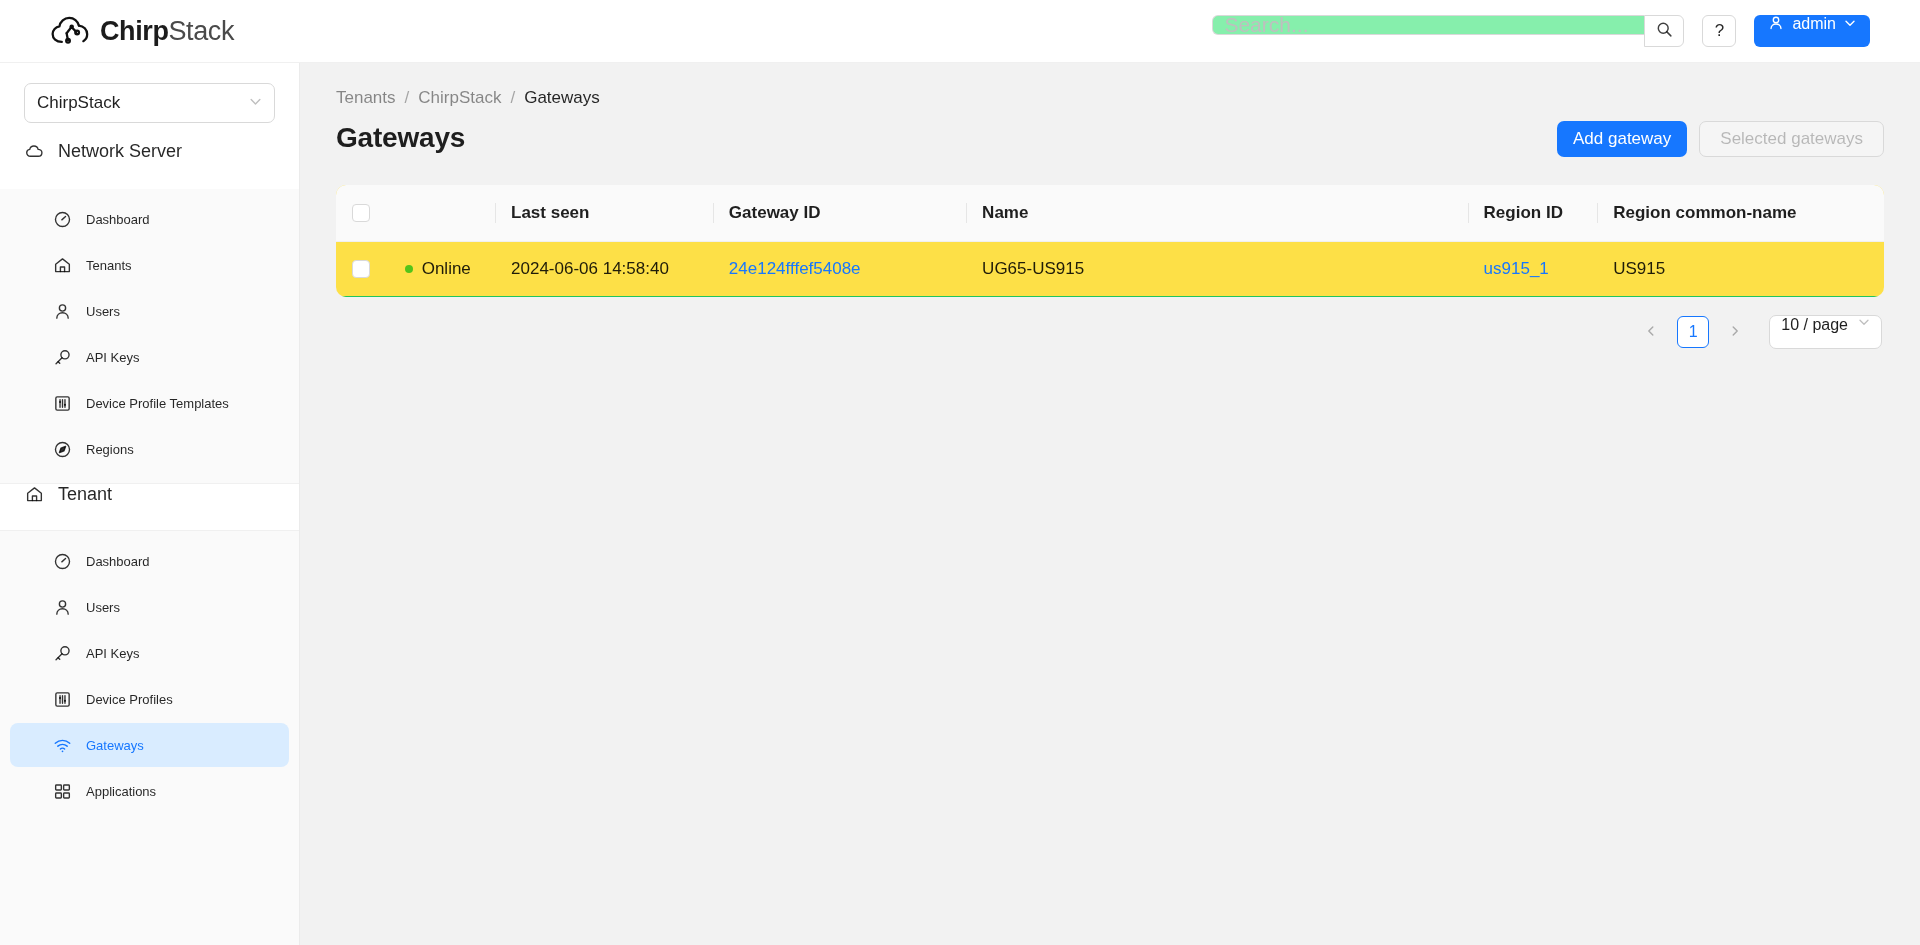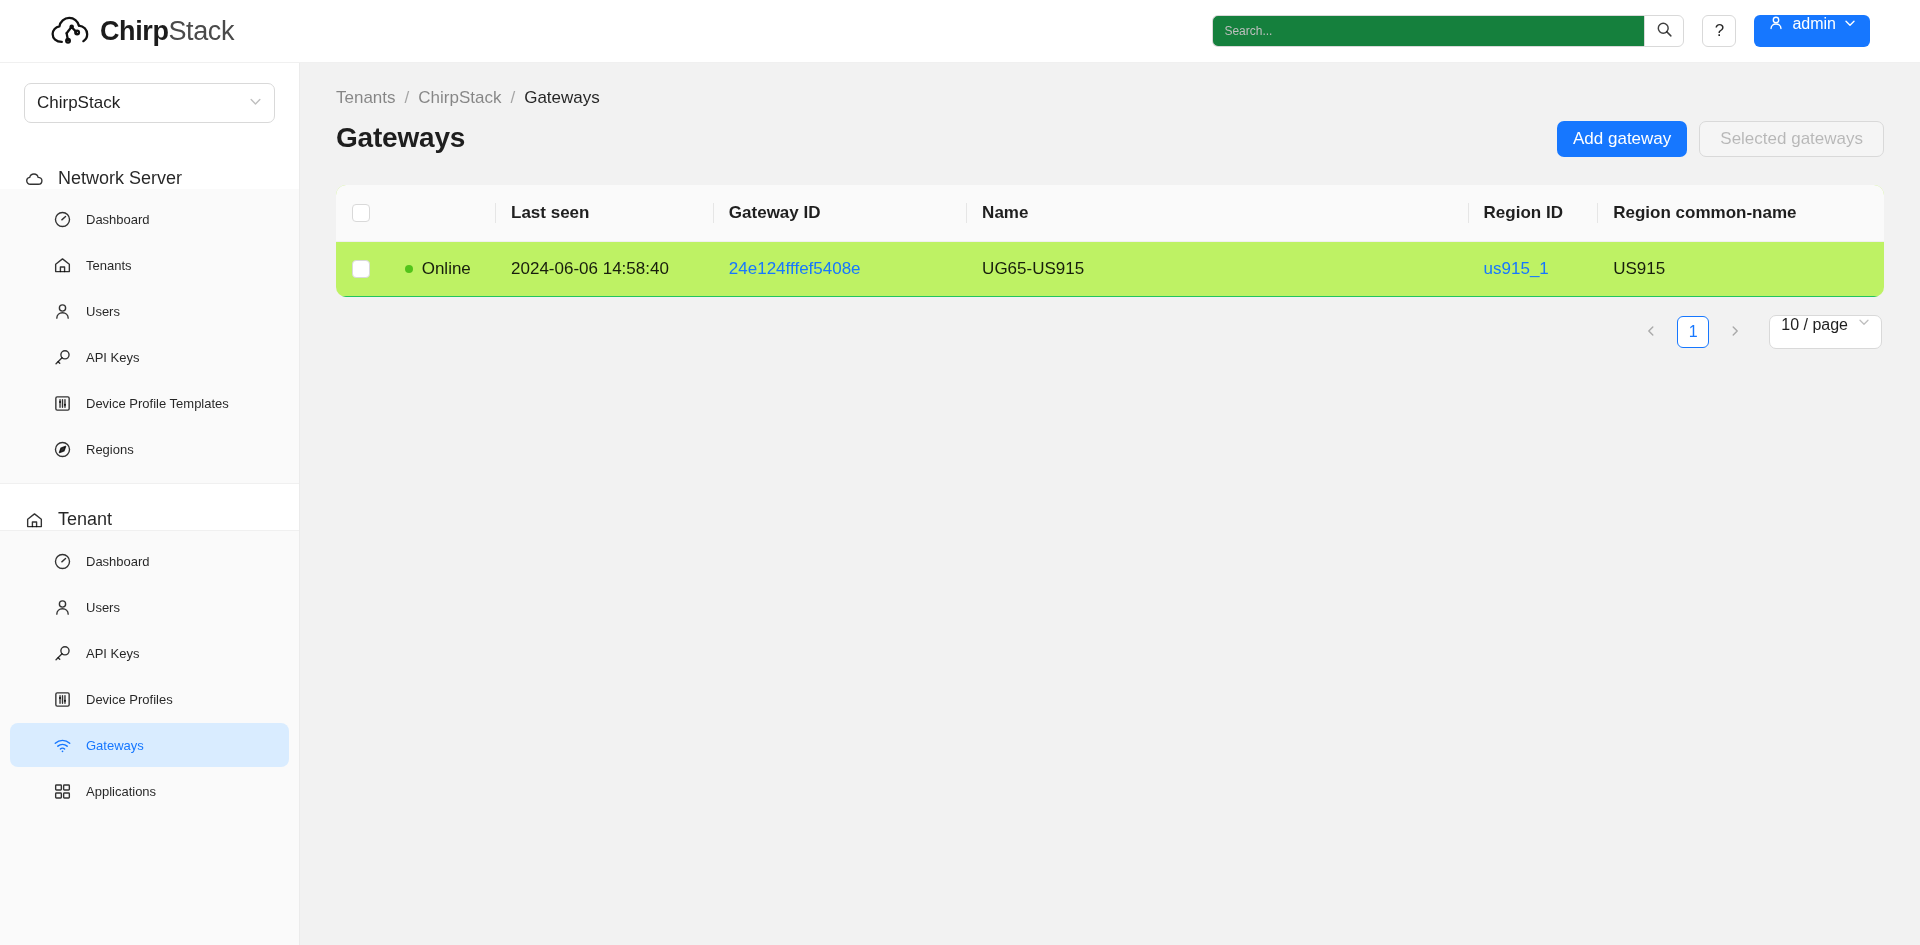--- a/index.html
+++ b/index.html
@@ -41,30 +41,30 @@
   .logo-text .n { font-weight: 400; color: #4a4a4a; }
 
   .topbar-right {
     margin-left: auto;
     display: flex; align-items: center;
     margin-right: 50px;
     gap: 18px;
   }
   .search-group { display: flex; align-items: stretch; height: 32px; }
   .search-input {
-    width: 432px; height: 32px;
+    width: 432px; height: 20px;
     border: 1px solid #d9d9d9;
     border-right: none;
     border-radius: 6px 0 0 6px;
     padding: 0 11px;
-    font-size: 12px;
+    font-size: 21px;
     font-family: "Liberation Sans", sans-serif;
     color: rgba(0,0,0,0.88);
     outline: none;
-    background: #15803d;
+    background: #86efac;
   }
   .search-input::placeholder { color: #bfbfbf; }
   .search-btn {
     width: 40px; height: 32px;
     border: 1px solid #d9d9d9;
     border-radius: 0 6px 6px 0;
     background: #fff;
     display: flex; align-items: center; justify-content: center;
     cursor: pointer; padding: 0;
   }
@@ -110,21 +110,21 @@
     background: #fff;
     display: flex; align-items: center;
     padding: 0 12px;
     font-size: 17px;
     color: rgba(0,0,0,0.88);
     cursor: pointer;
   }
   .tenant-select .caret { margin-left: auto; color: #bfbfbf; }
 
   .nav-group-head {
-    display: flex; align-items: flex-end;
+    display: flex; align-items: flex-start;
     gap: 14px;
     height: 48px;
     padding-left: 24px;
     background: #ffffff;
     font-size: 18px;
     color: rgba(0,0,0,0.85);
     cursor: pointer;
   }
   .nav-group-head.tenant-head { border-top: 1px solid #f0f0f0; border-bottom: 1px solid #f0f0f0; }
   .nav-items { padding: 6px 10px 10px 10px; }
@@ -199,21 +199,21 @@
     font-size: 17px;
     font-family: "Liberation Sans", sans-serif;
     padding: 0 20px;
     cursor: not-allowed;
     white-space: nowrap;
   }
 
   
   .table-card {
     margin-top: 20px;
-    background: #bef264;
+    background: #fde047;
     border-radius: 10px;
     overflow: hidden;
   }
   table.gw { width: 100%; border-collapse: collapse; table-layout: fixed; }
   table.gw thead th {
     background: #fafafa;
     height: 56px;
     font-size: 17px;
     font-weight: 700;
     color: rgba(0,0,0,0.88);

